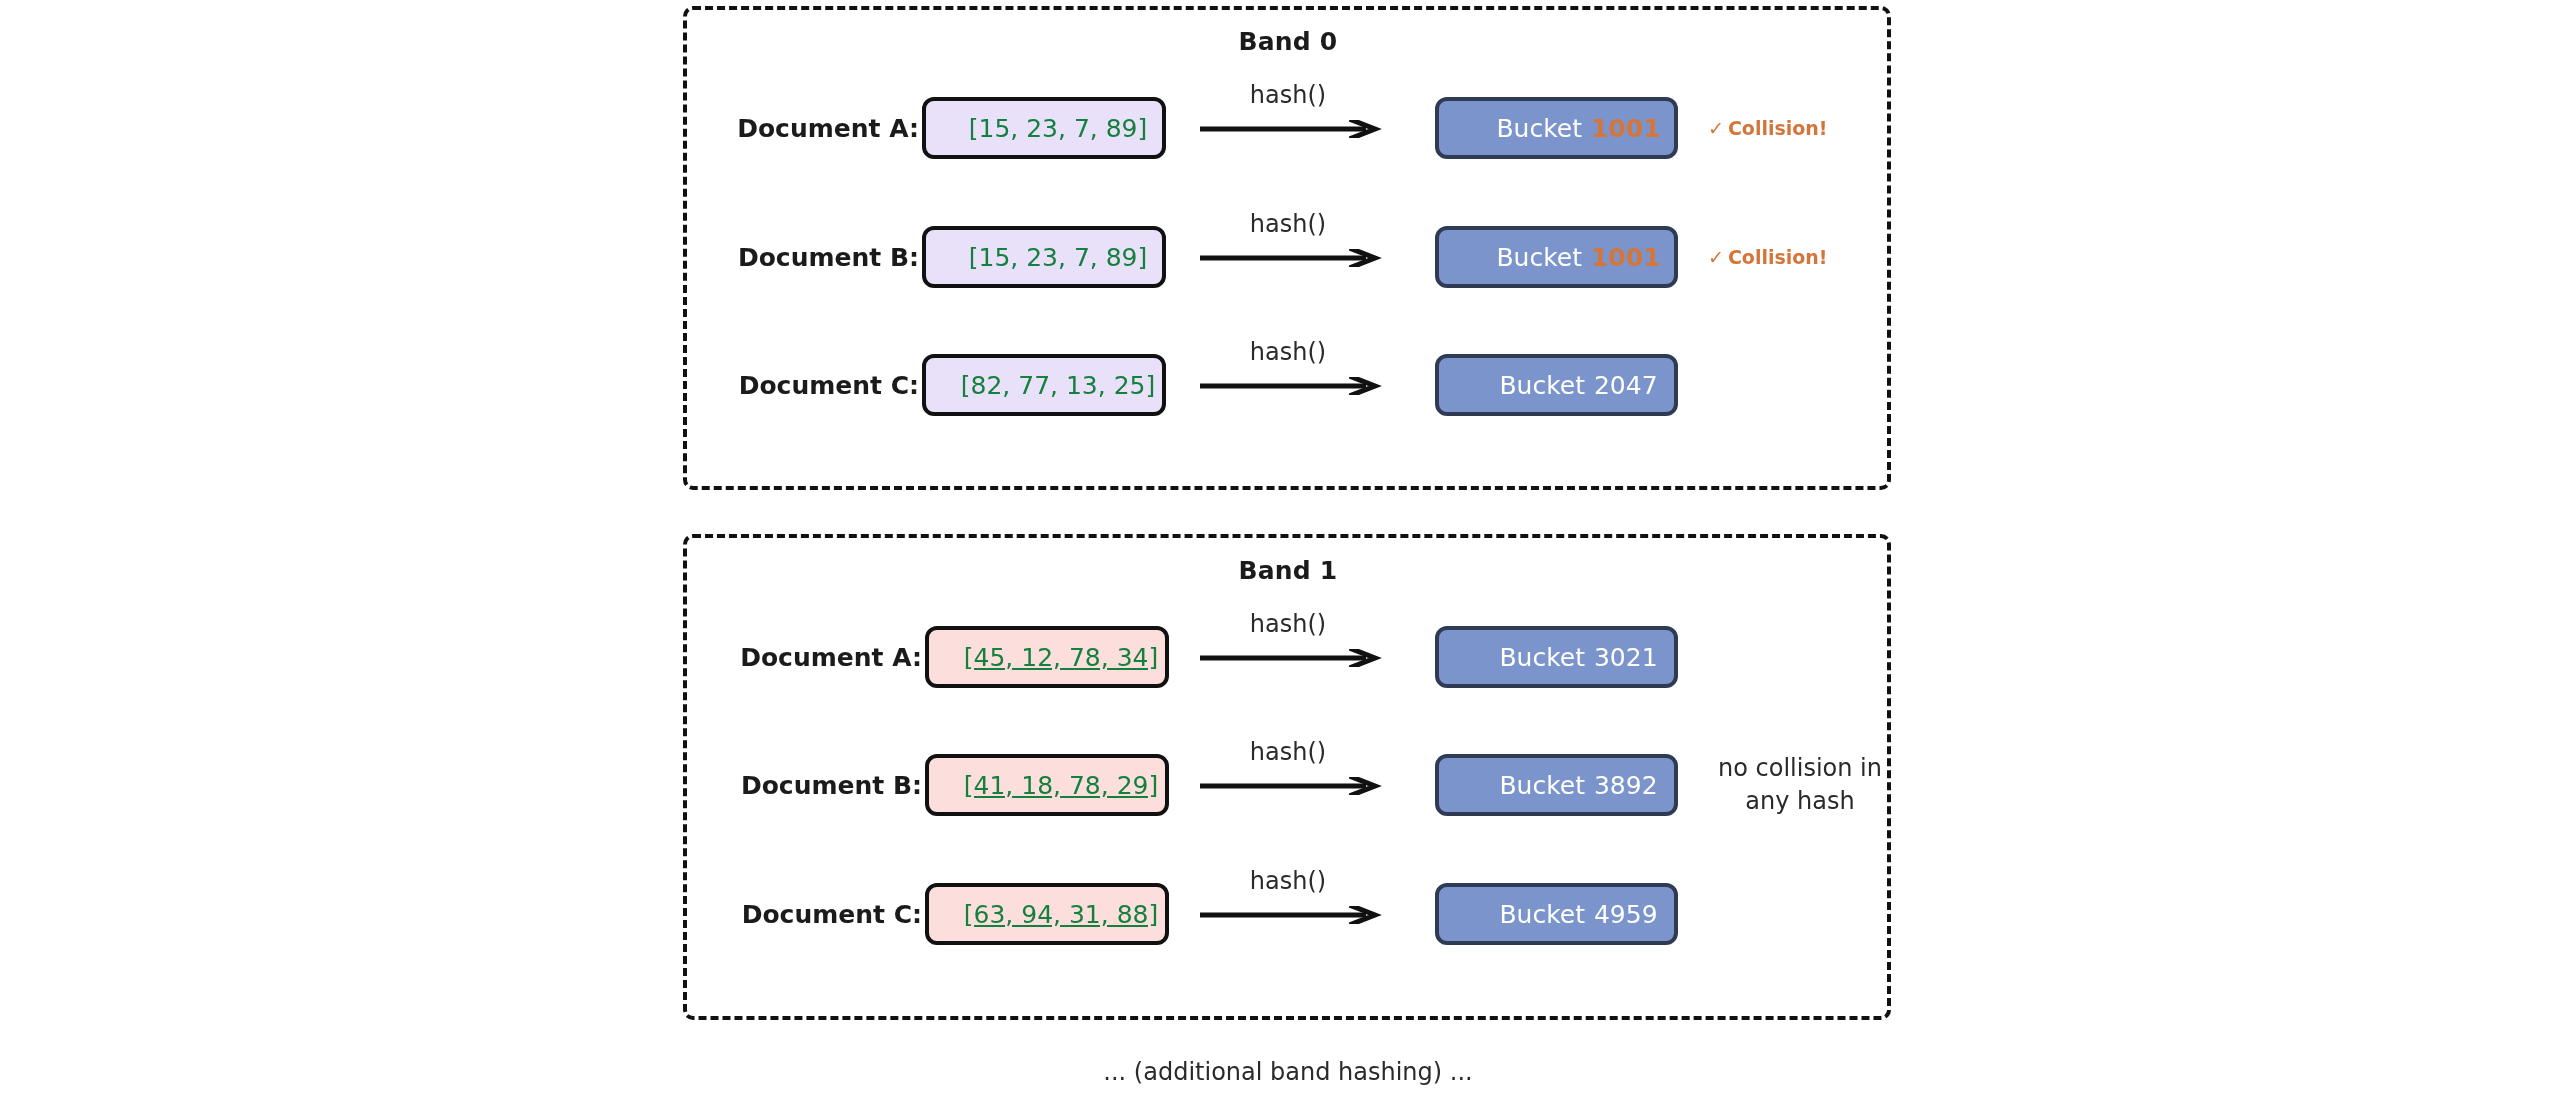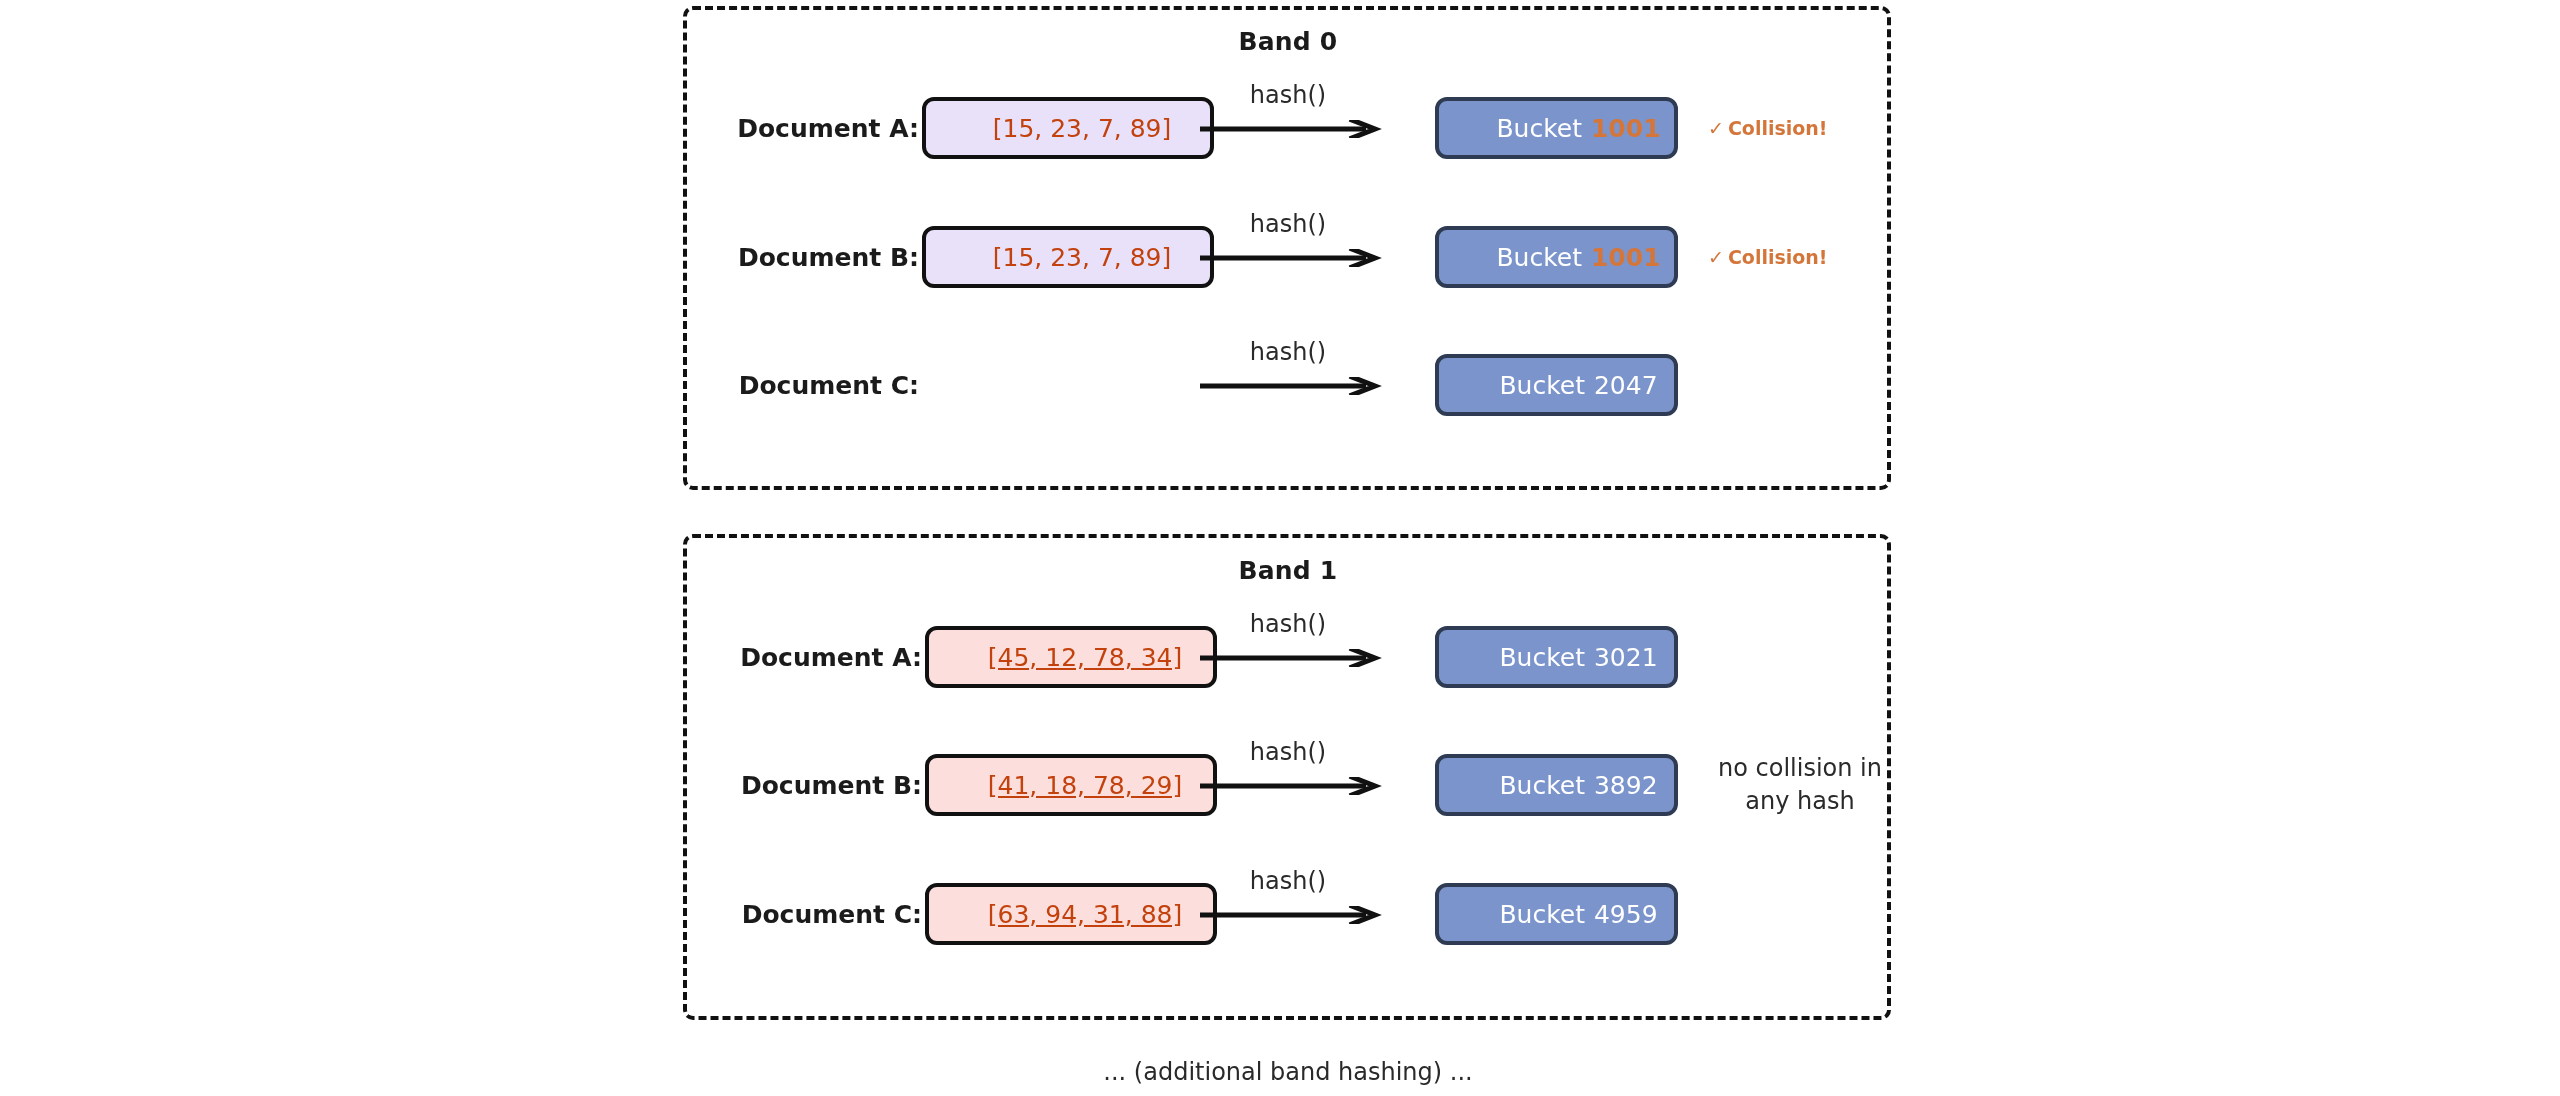--- a/index.html
+++ b/index.html
@@ -74,30 +74,30 @@
     font-weight: bold;
     color: #1b1b1b;
     white-space: nowrap;
   }
 
   .sig-box {
     position: absolute;
     left: 922px;
     top: 50%;
     transform: translateY(-50%);
-    width: 292px;
+    width: 244px;
     height: 62px;
     box-sizing: border-box;
     border: 4px solid #111111;
     border-radius: 12px;
     display: flex;
     align-items: center;
     justify-content: center;
     font-size: 25px;
-    color: #c2410c;
+    color: #15803d;
     white-space: nowrap;
     padding-left: 28px;
   }
   .sig-box.lavender { background: #e9e1f9; }
   .sig-box.rose     { background: #fcdfdc; text-decoration: underline; }
 
   
   .band-1 .sig-box { left: 925px; }
   .band-1 .doc-label { right: 1638px; }
 
@@ -228,20 +228,21 @@
       <span>Bucket</span>
       <span class="bucket-id-hl">1001</span>
     </div>
     <div class="collision-note">
       <span class="check">✓</span><span>Collision!</span>
     </div>
   </div>
 
   <div class="row band-0" style="top:345px;">
     <div class="doc-label">Document C:</div>
+    <div class="sig-box lavender">[82, 77, 13, 25]</div>
     <div class="hash-label">hash()</div>
     <div class="arrow">
       <svg width="182" height="18" viewBox="0 0 182 18">
         <line x1="0" y1="9" x2="166" y2="9" stroke="#111111" stroke-width="5"></line>
         <polyline points="152,0 175,9 152,18" fill="none" stroke="#111111" stroke-width="5" stroke-linecap="square"></polyline>
       </svg>
     </div>
     <div class="bucket">
       <span>Bucket</span>
       <span>2047</span>

